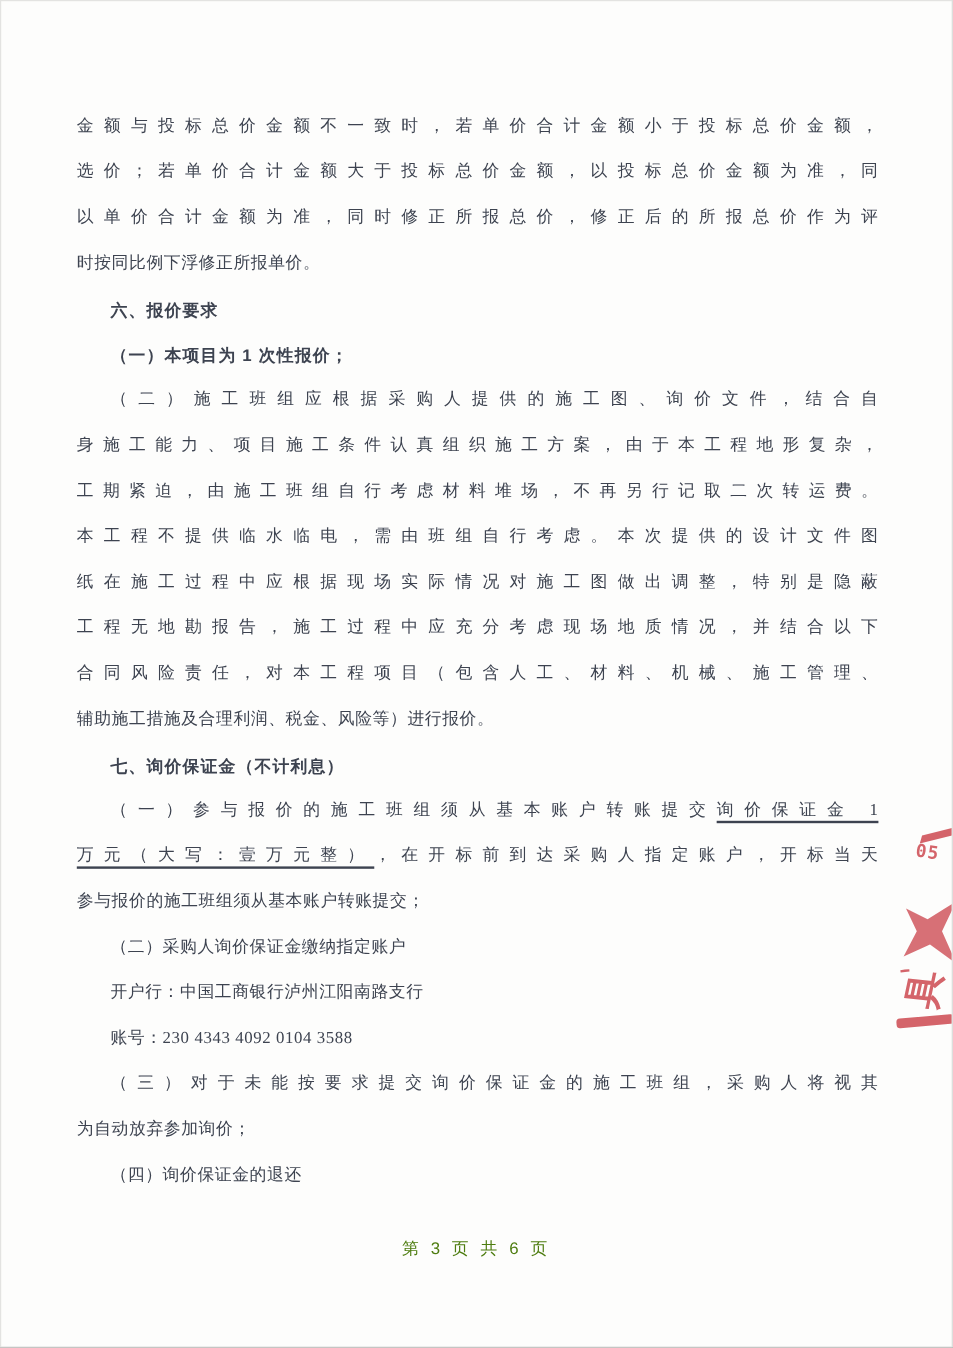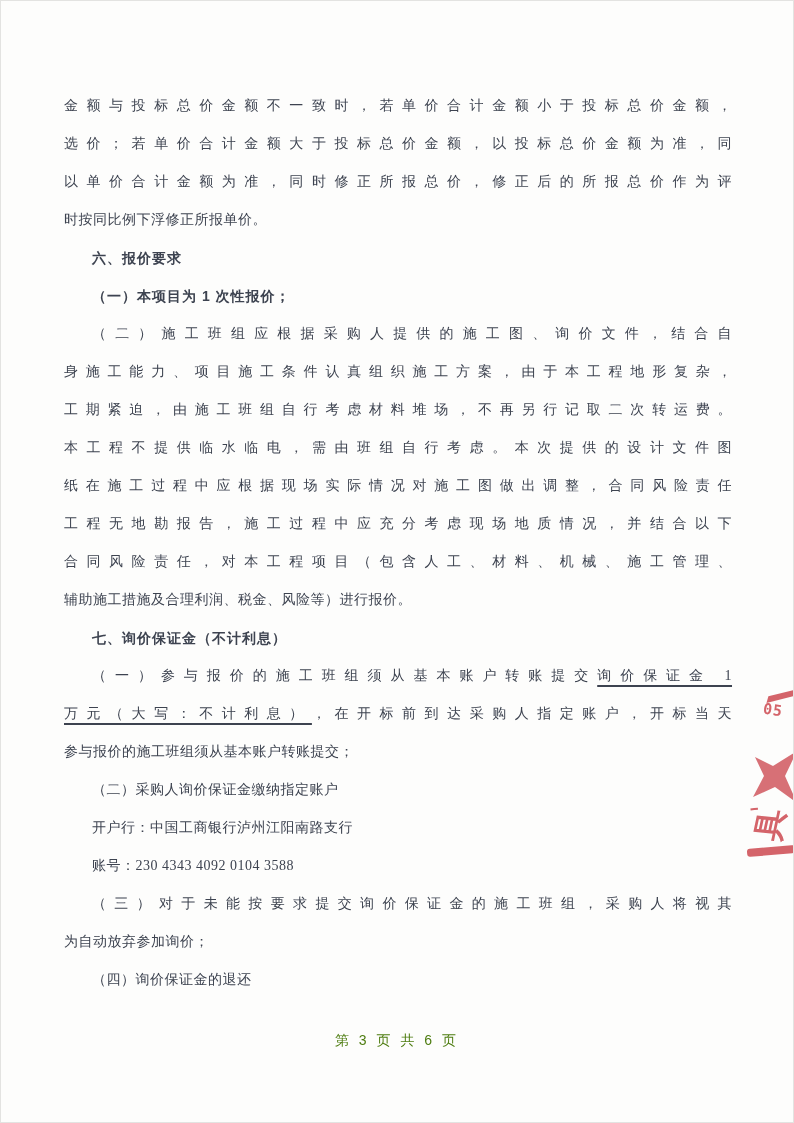--- a/index.html
+++ b/index.html
@@ -108,27 +108,27 @@
       <div class="line fill"><span>金额与投标总价金额不一致时，若单价合计金额小于投标总价金额，</span></div>
       <div class="line fill"><span>选价；若单价合计金额大于投标总价金额，以投标总价金额为准，同</span></div>
       <div class="line fill"><span>以单价合计金额为准，同时修正所报总价，修正后的所报总价作为评</span></div>
       <div class="line"><span>时按同比例下浮修正所报单价。</span></div>
       <div class="line indent"><span class="head">六、报价要求</span></div>
       <div class="line indent"><span class="head">（一）本项目为 1 次性报价；</span></div>
       <div class="line indent fill"><span>（二）施工班组应根据采购人提供的施工图、询价文件，结合自</span></div>
       <div class="line fill"><span>身施工能力、项目施工条件认真组织施工方案，由于本工程地形复杂，</span></div>
       <div class="line fill"><span>工期紧迫，由施工班组自行考虑材料堆场，不再另行记取二次转运费。</span></div>
       <div class="line fill"><span>本工程不提供临水临电，需由班组自行考虑。本次提供的设计文件图</span></div>
-      <div class="line fill"><span>纸在施工过程中应根据现场实际情况对施工图做出调整，合同风险责任</span></div>
+      <div class="line fill"><span>纸在施工过程中应根据现场实际情况对施工图做出调整，特别是隐蔽</span></div>
       <div class="line fill"><span>工程无地勘报告，施工过程中应充分考虑现场地质情况，并结合以下</span></div>
       <div class="line fill"><span>合同风险责任，对本工程项目（包含人工、材料、机械、施工管理、</span></div>
       <div class="line"><span>辅助施工措施及合理利润、税金、风险等）进行报价。</span></div>
       <div class="line indent"><span class="head">七、询价保证金（不计利息）</span></div>
       <div class="line indent fill"><span>（一）参与报价的施工班组须从基本账户转账提交</span><span class="bold uline">询价保证金 1</span></div>
-      <div class="line fill"><span class="bold uline">万元（大写：不计利息）</span><span>，在开标前到达采购人指定账户，开标当天</span></div>
+      <div class="line fill"><span class="bold uline">万元（大写：壹万元整）</span><span>，在开标前到达采购人指定账户，开标当天</span></div>
       <div class="line"><span>参与报价的施工班组须从基本账户转账提交；</span></div>
       <div class="line indent"><span>（二）采购人询价保证金缴纳指定账户</span></div>
       <div class="line indent"><span>开户行：中国工商银行泸州江阳南路支行</span></div>
       <div class="line indent"><span>账号：230 4343 4092 0104 3588</span></div>
       <div class="line indent fill"><span>（三）对于未能按要求提交询价保证金的施工班组，采购人将视其</span></div>
       <div class="line"><span>为自动放弃参加询价；</span></div>
       <div class="line indent"><span>（四）询价保证金的退还</span></div>
     </div>
 
   <div class="footer">第 3 页 共 6 页</div>

